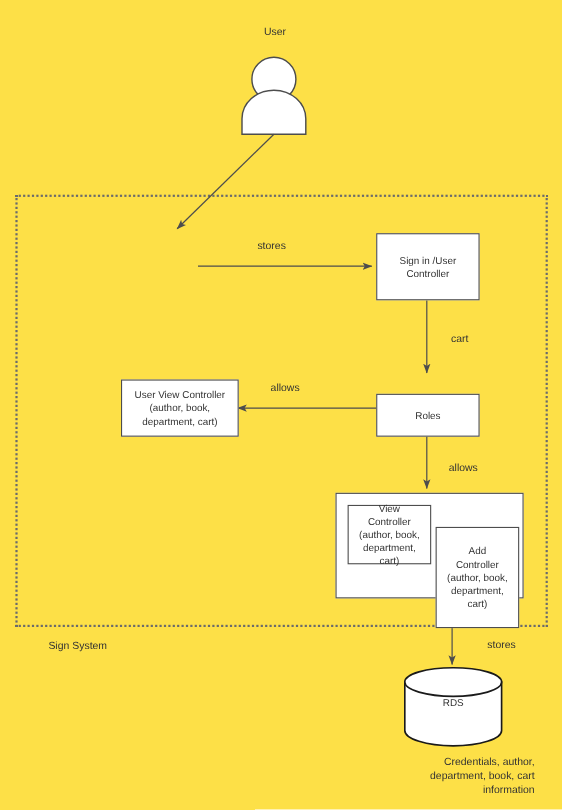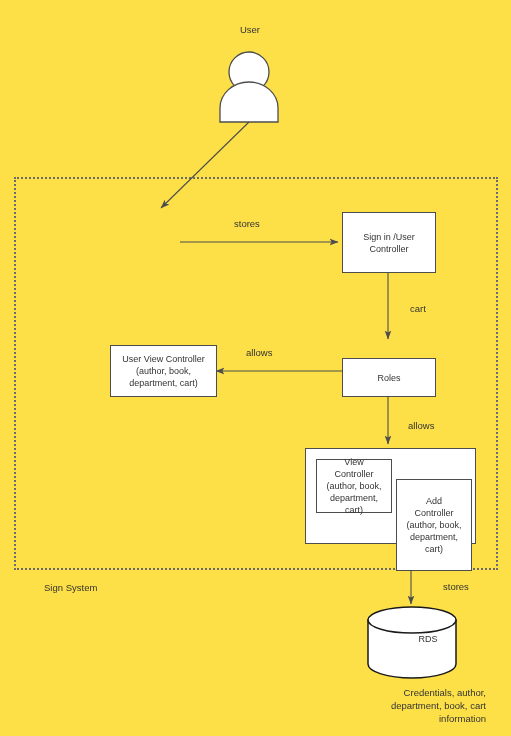--- a/index.html
+++ b/index.html
@@ -154,19 +154,19 @@
   </div>
 
   <div class="edge-label" style="left:44px; top:582px;">Sign System</div>
 
   <div class="edge-label" style="left:443px; top:581px;">stores</div>
 
   <svg class="actor" style="left:366px; top:606px;" width="92" height="74" viewBox="0 0 92 74">
     <path d="M2 14 L2 58 A44 14 0 0 0 90 58 L90 14 Z" fill="#ffffff" stroke="#1a1a1a" stroke-width="1.5"></path>
     <ellipse cx="46" cy="14" rx="44" ry="13" fill="#ffffff" stroke="#1a1a1a" stroke-width="1.5"></ellipse>
   </svg>
-  <div class="free-label" style="left:388px; top:633px; width:80px; font-size:9px;">RDS</div>
+  <div class="free-label" style="left:372px; top:633px; width:80px; font-size:9px;">RDS</div>
 
   <div class="free-label" style="left:338px; top:686px; width:148px;text-align:right;">Credentials, author,
 department, book, cart
 information</div>
 
 </div>
 
 </body></html>

